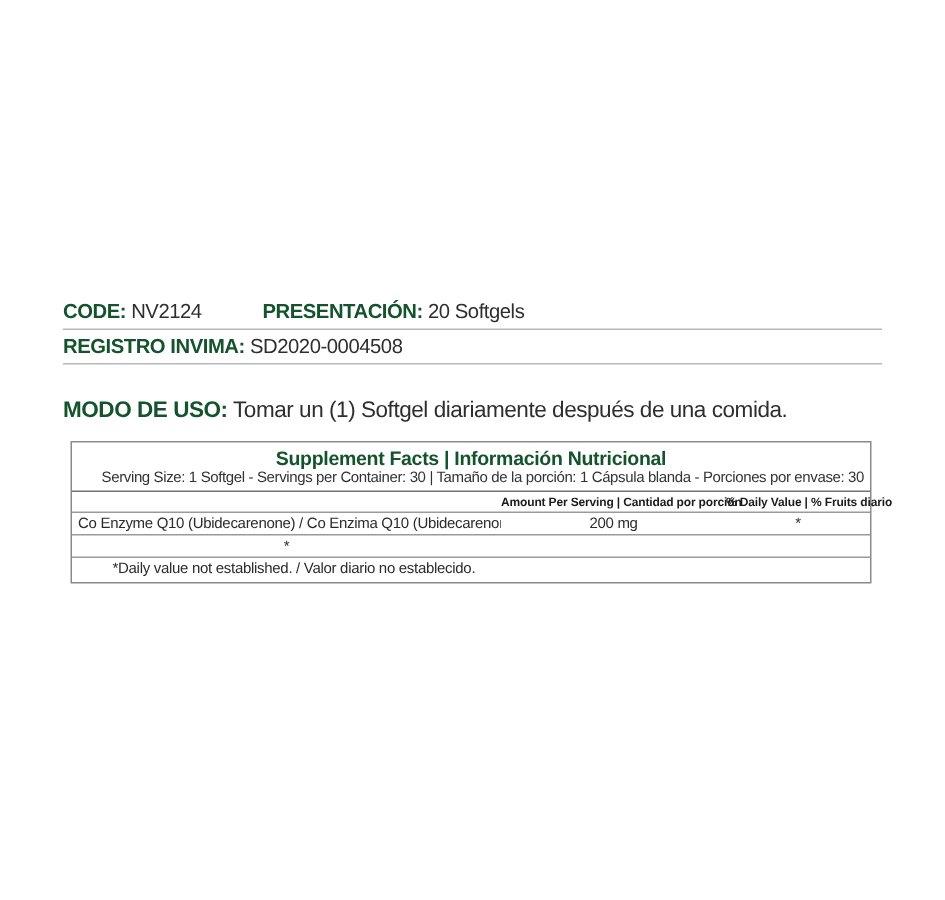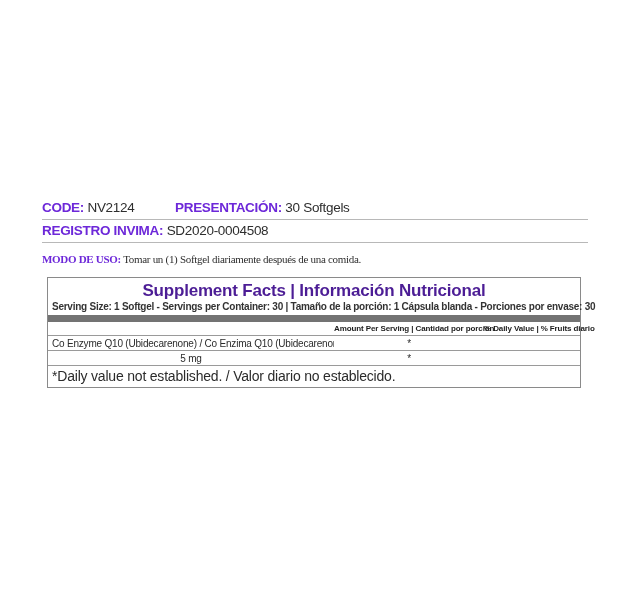--- a/index.html
+++ b/index.html
@@ -27,54 +27,52 @@
     align-items: baseline;
     border-bottom: 1px solid #b8b8b8;
     padding: 3px 0 4px 0;
     font-size: 13.5px;
     letter-spacing: -0.3px;
     white-space: nowrap;
   }
   .info-row .pair-first { flex: 0 0 auto; }
   .row-code .pair-first { width: 133px; }
   .row-registro .pair-first { width: 255px; }
-  .lbl { font-weight: bold; color: #6d28d9; }
+  .lbl { font-weight: bold; color: #14532d; }
   .val { color: #2e2e2e; text-align: right; }
   .usage-row {
-    margin-top: 10px;
-    font-size: 11px;
+    margin-top: 22px;
+    font-size: 15px;
     letter-spacing: -0.3px;
     white-space: nowrap;
-    font-family: Liberation Serif, serif;
   }
   
   .facts {
     margin-top: 12px;
     margin-left: 5px;
     width: 534px;
     border: 1px solid #8a8a8a;
     box-sizing: border-box;
   }
   .facts-title {
     text-align: center;
     font-weight: bold;
-    font-size: 17px;
+    font-size: 13px;
     letter-spacing: -0.2px;
     padding-top: 3px;
-    color: #4c1d95;
+    color: #14532d;
   }
   .facts-serving {
-    text-align: left;
+    text-align: right;
     font-size: 10px;
     letter-spacing: -0.25px;
     padding: 0 4px 3px 4px;
-    border-bottom: 7px solid #737373;
+    border-bottom: 1px solid #737373;
     color: #333333;
     white-space: nowrap;
-    font-weight: bold;
   }
   .facts-grid {
     display: grid;
     grid-template-columns: 1fr 150px 96px;
     align-items: center;
     border-bottom: 1px solid #9a9a9a;
   }
   .facts-colhead {
     height: 13px;
     font-size: 8px;
@@ -90,39 +88,40 @@
     letter-spacing: -0.2px;
   }
   .facts-row .col-name {
     padding-left: 4px;
     white-space: nowrap;
     overflow: hidden;
   }
   .facts-row .col-amount,
   .facts-row .col-dv { text-align: center; }
   .facts-foot {
-    font-size: 14px;
+    font-size: 10px;
     letter-spacing: -0.2px;
     padding: 2px 4px 3px 4px;
     white-space: nowrap;
+    margin-left: 23px;
   }
 </style>
 </head>
 <body>
 
 <div class="sheet">
 
   <div class="info-row row-code">
     <span class="pair-first">
       <span class="lbl">CODE:</span>
       <span class="val">NV2124</span>
     </span>
     <span class="pair">
       <span class="lbl">PRESENTACIÓN:</span>
-      <span class="val">30 Softgels</span>
+      <span class="val">20 Softgels</span>
     </span>
   </div>
 
   <div class="info-row row-registro">
     <span class="pair-first">
       <span class="lbl">REGISTRO INVIMA:</span>
       <span class="val">SD2020-0004508</span>
     </span>
   </div>
 
@@ -136,24 +135,24 @@
     <div class="facts-serving">Serving Size: 1 Softgel - Servings per Container: 30 | Tamaño de la porción: 1 Cápsula blanda - Porciones por envase: 30</div>
 
     <div class="facts-grid facts-colhead">
       <span class="col-name"></span>
       <span class="col-amount">Amount Per Serving | Cantidad por porción</span>
       <span class="col-dv">% Daily Value | % Fruits diario</span>
     </div>
 
     <div class="facts-grid facts-row">
       <span class="col-name">Co Enzyme Q10 (Ubidecarenone) / Co Enzima Q10 (Ubidecarenona)</span>
+      <span class="col-amount">200 mg</span>
       <span class="col-dv">*</span>
     </div>
 
     <div class="facts-grid facts-row">
-      <span class="col-amount">5 mg</span>
       <span class="col-dv">*</span>
     </div>
 
     <div class="facts-foot">*Daily value not established. / Valor diario no establecido.</div>
   </div>
 
 </div>
 
 </body></html>

